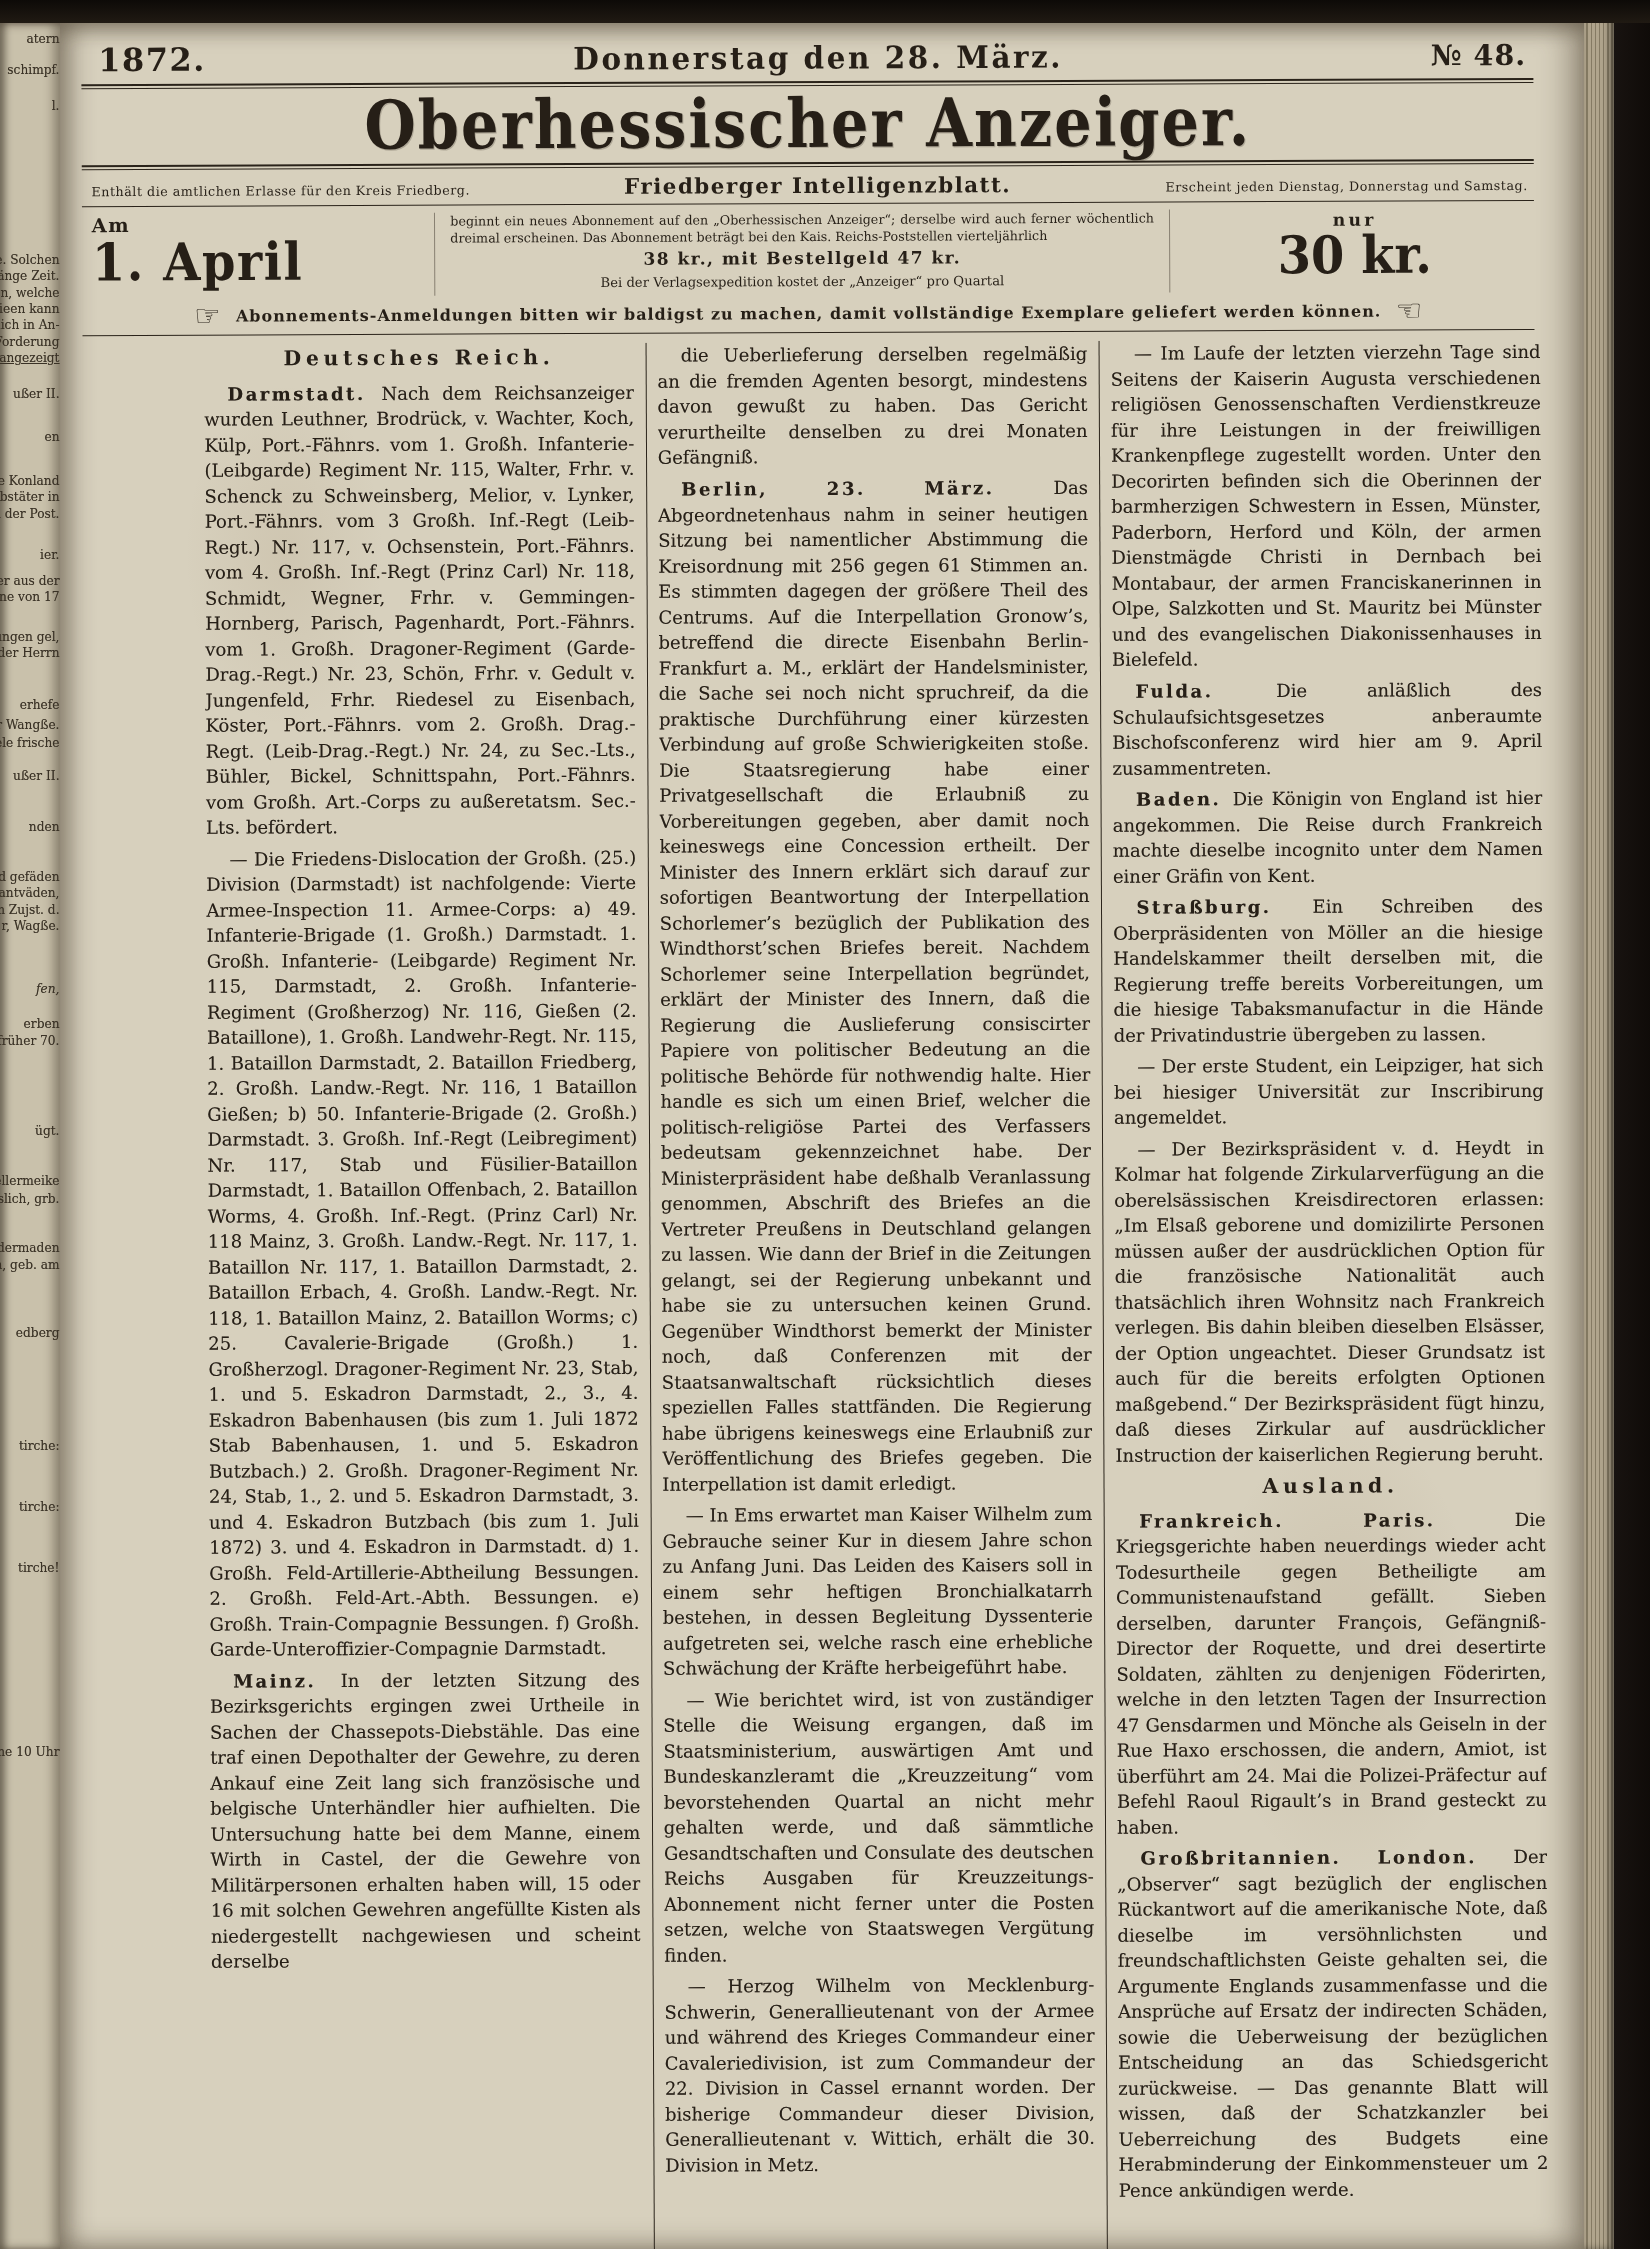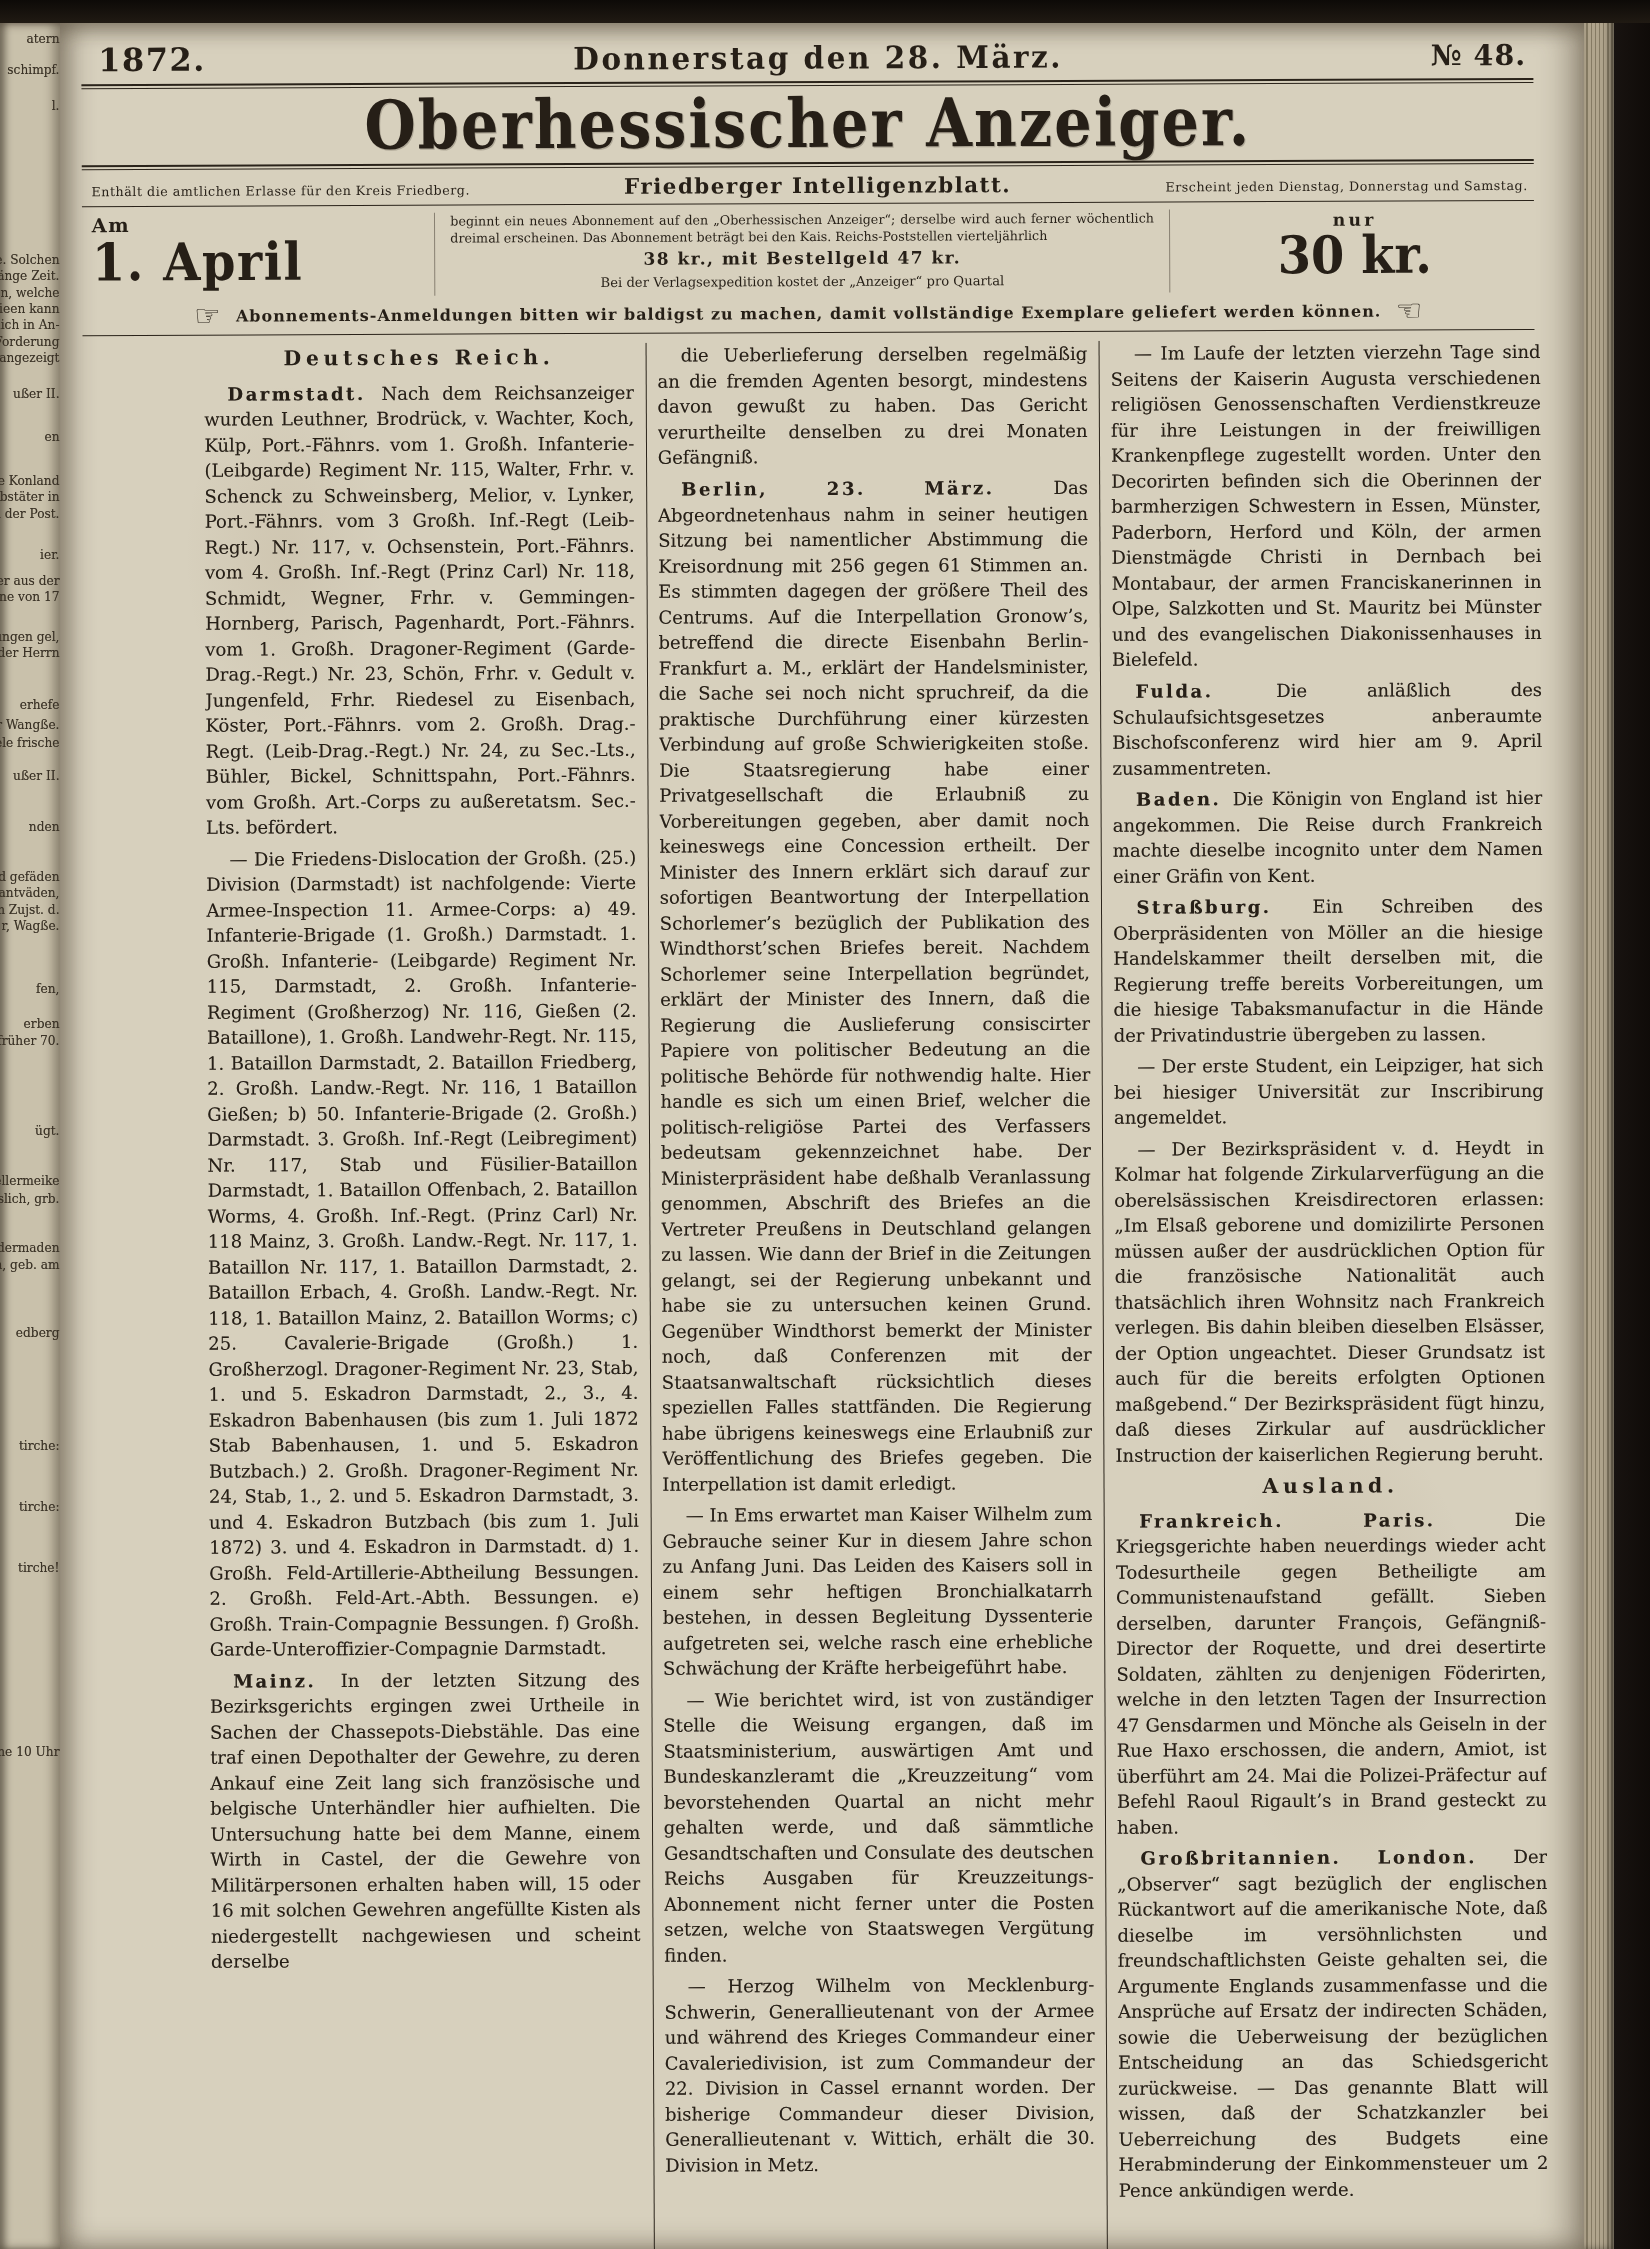--- a/index.html
+++ b/index.html
@@ -108,41 +108,41 @@
     <div id="frag-layer">
         <div class="fragment" style="top: 9.2px;">atern</div>
         <div class="fragment" style="top: 40px;">schimpf.</div>
         <div class="fragment" style="top: 76px;">l.</div>
         <div class="fragment" style="top: 230px;">Bie. Solchen</div>
         <div class="fragment" style="top: 246px;">ne Länge Zeit.</div>
         <div class="fragment" style="top: 263px;">erben, welche</div>
         <div class="fragment" style="top: 279px;">brieen kann</div>
         <div class="fragment" style="top: 295px;">ördlich in An-</div>
         <div class="fragment" style="top: 312px;">er Forderung</div>
-        <div class="fragment" style="top: 328px;">angezeigt</div>
+        <div class="fragment" style="top: 328px; text-decoration: underline;">angezeigt</div>
         <div class="fragment" style="top: 364px;">ußer II.</div>
         <div class="fragment" style="top: 407px;">en</div>
         <div class="fragment" style="top: 451px;">wie Konland</div>
         <div class="fragment" style="top: 467px;">halbstäter in</div>
         <div class="fragment" style="top: 484px;">n der Post.</div>
         <div class="fragment" style="top: 525px;">ier.</div>
         <div class="fragment" style="top: 551px;">Bier aus der</div>
         <div class="fragment" style="top: 567px;">ohne von 17</div>
         <div class="fragment" style="top: 607px;">eilungen gel,</div>
         <div class="fragment" style="top: 623px;">l. oder Herrn</div>
         <div class="fragment" style="top: 675px;">erhefe</div>
         <div class="fragment" style="top: 695px;">r Wangße.</div>
         <div class="fragment" style="top: 713px;">edele frische</div>
         <div class="fragment" style="top: 746px;">ußer II.</div>
         <div class="fragment" style="top: 797px;">nden</div>
         <div class="fragment" style="top: 847px;">eid gefäden</div>
         <div class="fragment" style="top: 863px;">Dantväden,</div>
         <div class="fragment" style="top: 880px;">en im Zujst. d.</div>
         <div class="fragment" style="top: 896px;">r, Wagße.</div>
-        <div class="fragment" style="top: 959px;">fen,</div>
+        <div class="fragment" style="top: 959px; font-style: italic;">fen,</div>
         <div class="fragment" style="top: 994px;">erben</div>
         <div class="fragment" style="top: 1011px;">früher 70.</div>
         <div class="fragment" style="top: 1065px; margin-top: 36px;">ügt.</div>
         <div class="fragment" style="top: 1151px;">Gellermeike</div>
         <div class="fragment" style="top: 1169px;">früslich, grb.</div>
         <div class="fragment" style="top: 1218px;">üdermaden</div>
         <div class="fragment" style="top: 1235px;">n, geb. am</div>
         <div class="fragment" style="top: 1303px;">edberg</div>
         <div class="fragment" style="top: 1416px;">tirche:</div>
         <div class="fragment" style="top: 1477px;">tirche:</div>

